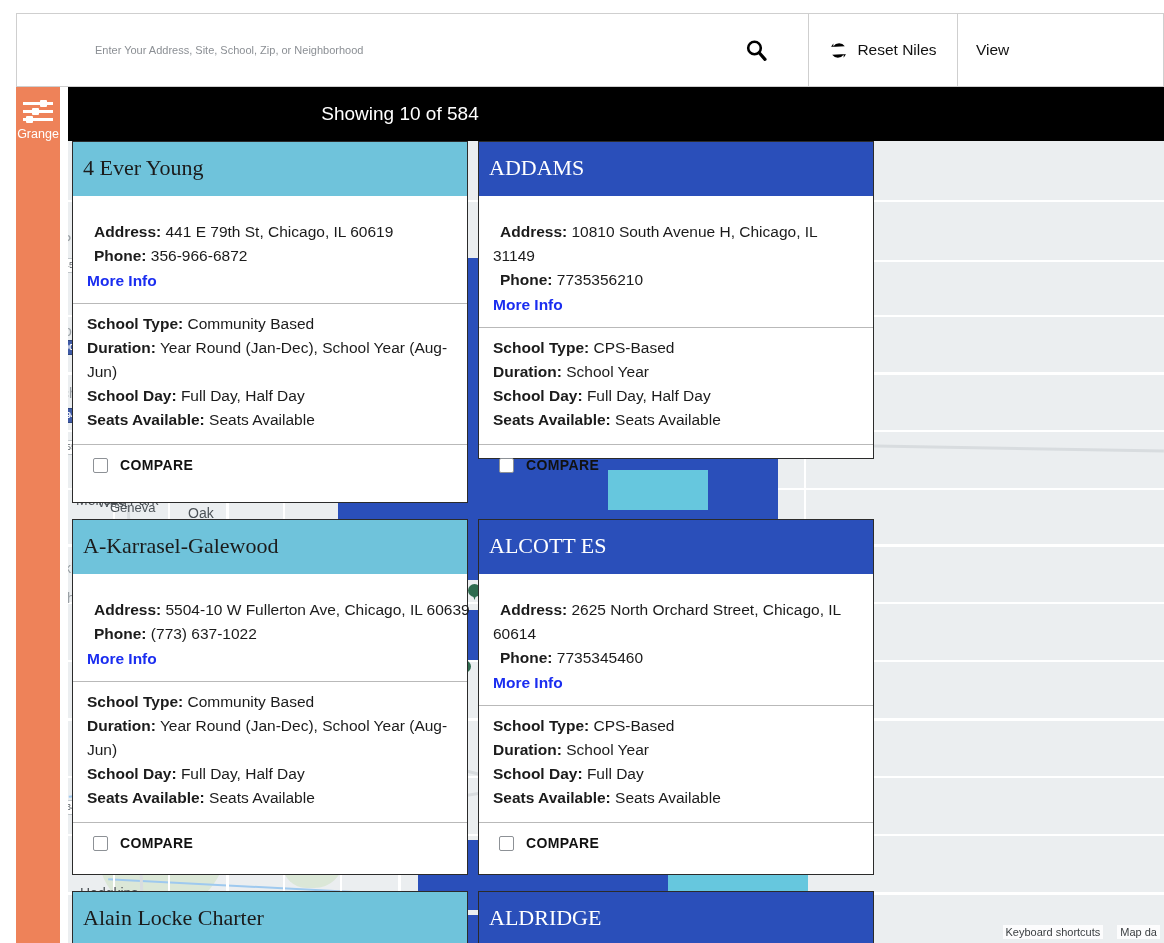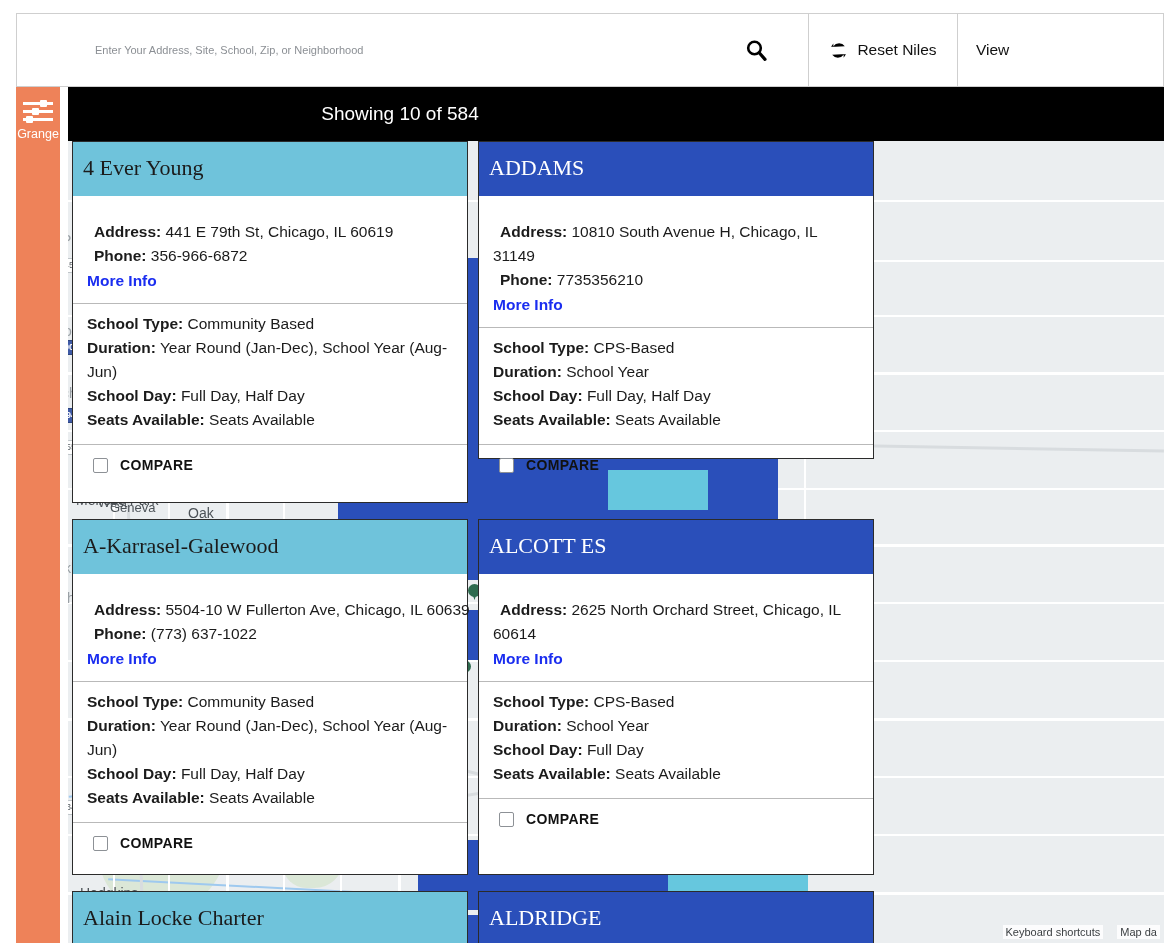--- a/index.html
+++ b/index.html
@@ -625,20 +625,24 @@
       </div>
     </div>
 
     <div class="card" style="height:356px;">
       <div class="card-head blue">ALCOTT ES</div>
       <div class="card-body">
         <div class="row">
           <b>Address:</b>
           <span>2625 North Orchard Street, Chicago, IL 60614</span>
         </div>
+        <div class="row">
+          <b>Phone:</b>
+          <span>7735345460</span>
+        </div>
         <a class="more">More Info</a>
       </div>
       <div class="card-sect">
         <div class="row">
           <b>School Type:</b>
           <span>CPS-Based</span>
         </div>
         <div class="row">
           <b>Duration:</b>
           <span>School Year</span>

